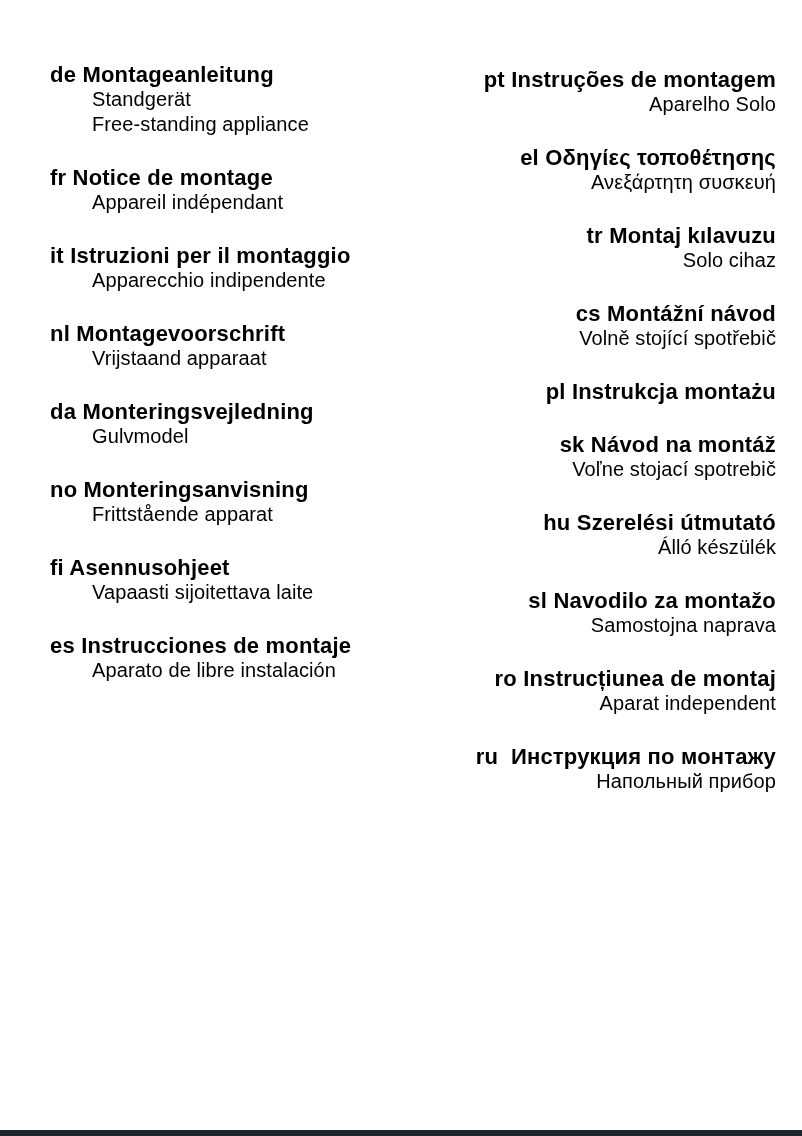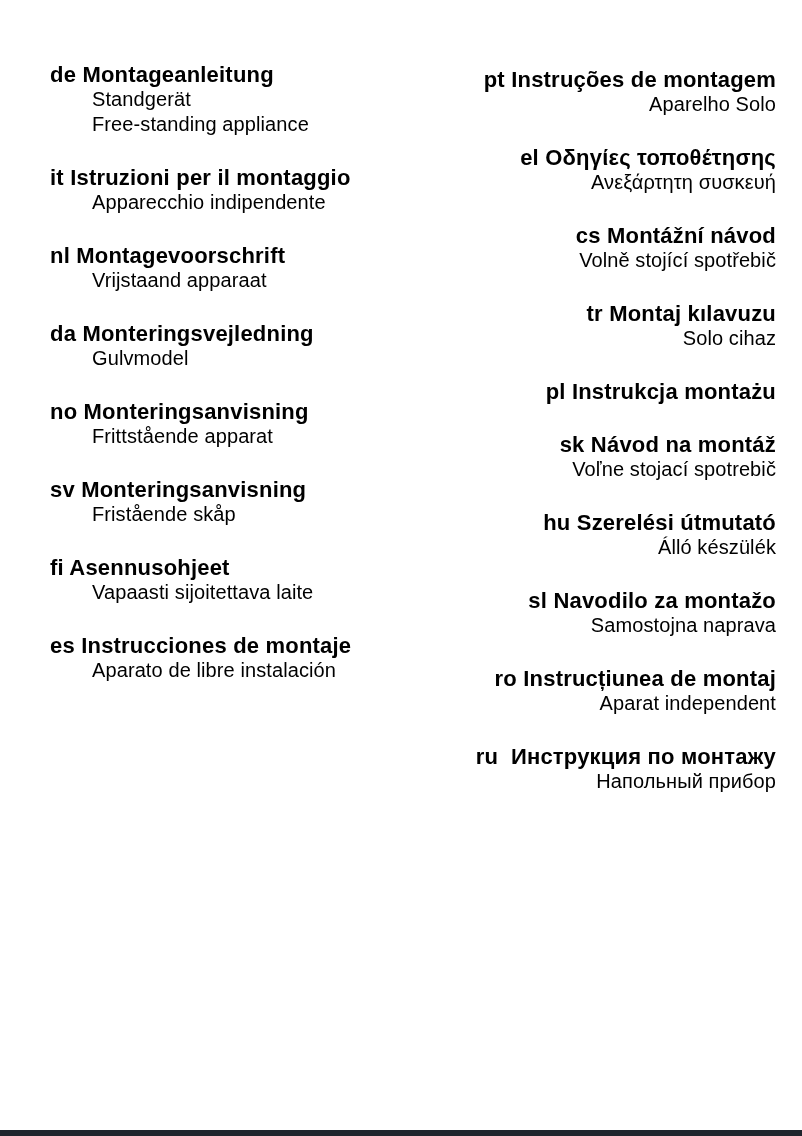--- a/index.html
+++ b/index.html
@@ -49,20 +49,24 @@
   <div class="col col-left" id="col-left">
   <div class="entry tight">
     <div class="title"><span class="code">de</span><span class="sep"> </span><span class="ttl">Montageanleitung</span></div>
     <div class="subtitle">Standgerät</div>
   </div>
 
   <div class="entry">
     <div class="subtitle">Free-standing appliance</div>
   </div>
 
+  <div class="entry">
+    <div class="title"><span class="code">fr</span><span class="sep"> </span><span class="ttl">Notice de montage</span></div>
+    <div class="subtitle">Appareil indépendant</div>
+  </div>
 
   <div class="entry">
     <div class="title"><span class="code">it</span><span class="sep"> </span><span class="ttl">Istruzioni per il montaggio</span></div>
     <div class="subtitle">Apparecchio indipendente</div>
   </div>
 
   <div class="entry">
     <div class="title"><span class="code">nl</span><span class="sep"> </span><span class="ttl">Montagevoorschrift</span></div>
     <div class="subtitle">Vrijstaand apparaat</div>
   </div>
@@ -70,24 +74,20 @@
   <div class="entry">
     <div class="title"><span class="code">da</span><span class="sep"> </span><span class="ttl">Monteringsvejledning</span></div>
     <div class="subtitle">Gulvmodel</div>
   </div>
 
   <div class="entry">
     <div class="title"><span class="code">no</span><span class="sep"> </span><span class="ttl">Monteringsanvisning</span></div>
     <div class="subtitle">Frittstående apparat</div>
   </div>
 
-  <div class="entry">
-    <div class="title"><span class="code">sv</span><span class="sep"> </span><span class="ttl">Monteringsanvisning</span></div>
-    <div class="subtitle">Fristående skåp</div>
-  </div>
 
   <div class="entry">
     <div class="title"><span class="code">fi</span><span class="sep"> </span><span class="ttl">Asennusohjeet</span></div>
     <div class="subtitle">Vapaasti sijoitettava laite</div>
   </div>
 
   <div class="entry">
     <div class="title"><span class="code">es</span><span class="sep"> </span><span class="ttl">Instrucciones de montaje</span></div>
     <div class="subtitle">Aparato de libre instalación</div>
   </div>
@@ -97,27 +97,27 @@
     <div class="title"><span class="code">pt</span><span class="sep"> </span><span class="ttl">Instruções de montagem</span></div>
     <div class="subtitle">Aparelho Solo</div>
   </div>
 
   <div class="entry">
     <div class="title"><span class="code">el</span><span class="sep"> </span><span class="ttl">Οδηγίες τοποθέτησης</span></div>
     <div class="subtitle">Ανεξάρτητη συσκευή</div>
   </div>
 
   <div class="entry">
-    <div class="title"><span class="code">cs</span><span class="sep"> </span><span class="ttl">Montážní návod</span></div>
-    <div class="subtitle">Volně stojící spotřebič</div>
+    <div class="title"><span class="code">tr</span><span class="sep"> </span><span class="ttl">Montaj kılavuzu</span></div>
+    <div class="subtitle">Solo cihaz</div>
   </div>
 
   <div class="entry">
-    <div class="title"><span class="code">tr</span><span class="sep"> </span><span class="ttl">Montaj kılavuzu</span></div>
-    <div class="subtitle">Solo cihaz</div>
+    <div class="title"><span class="code">cs</span><span class="sep"> </span><span class="ttl">Montážní návod</span></div>
+    <div class="subtitle">Volně stojící spotřebič</div>
   </div>
 
   <div class="entry">
     <div class="title"><span class="code">pl</span><span class="sep"> </span><span class="ttl">Instrukcja montażu</span></div>
   </div>
 
   <div class="entry">
     <div class="title"><span class="code">sk</span><span class="sep"> </span><span class="ttl">Návod na montáž</span></div>
     <div class="subtitle">Voľne stojací spotrebič</div>
   </div>

